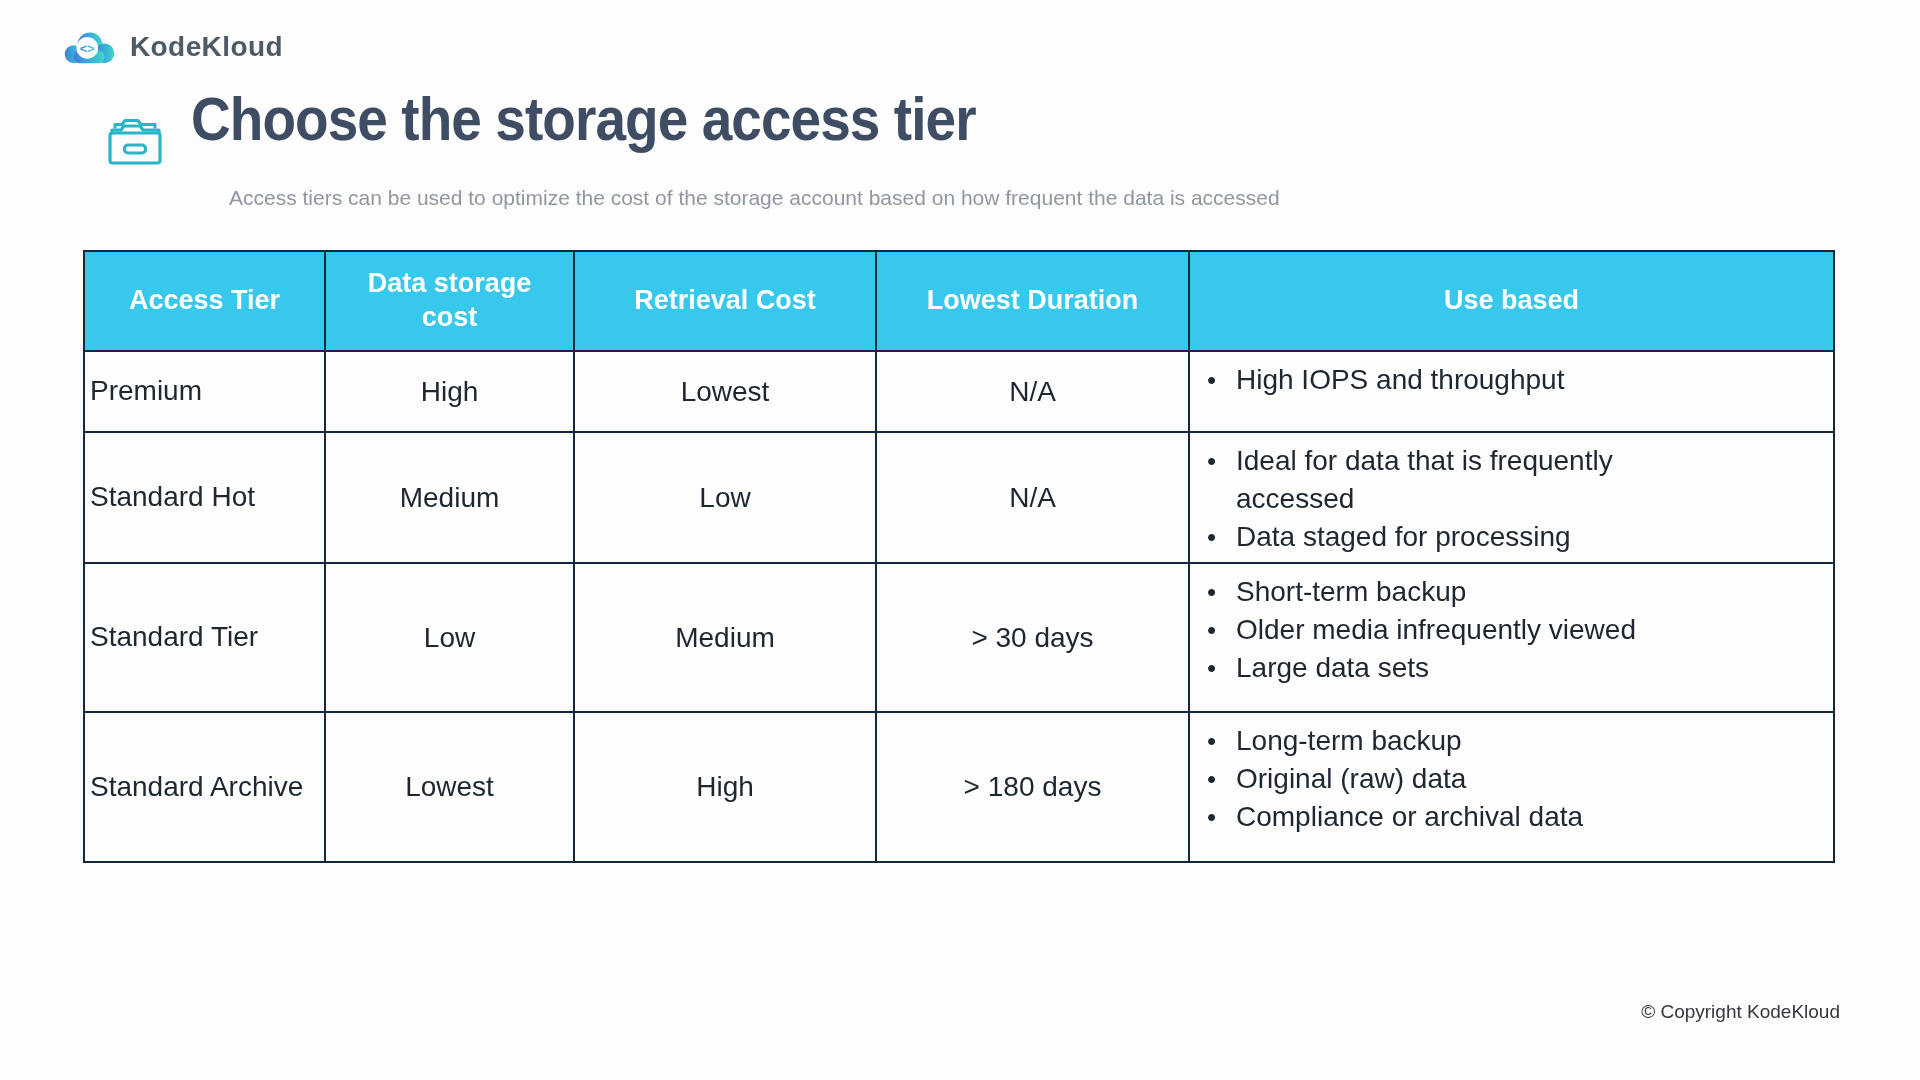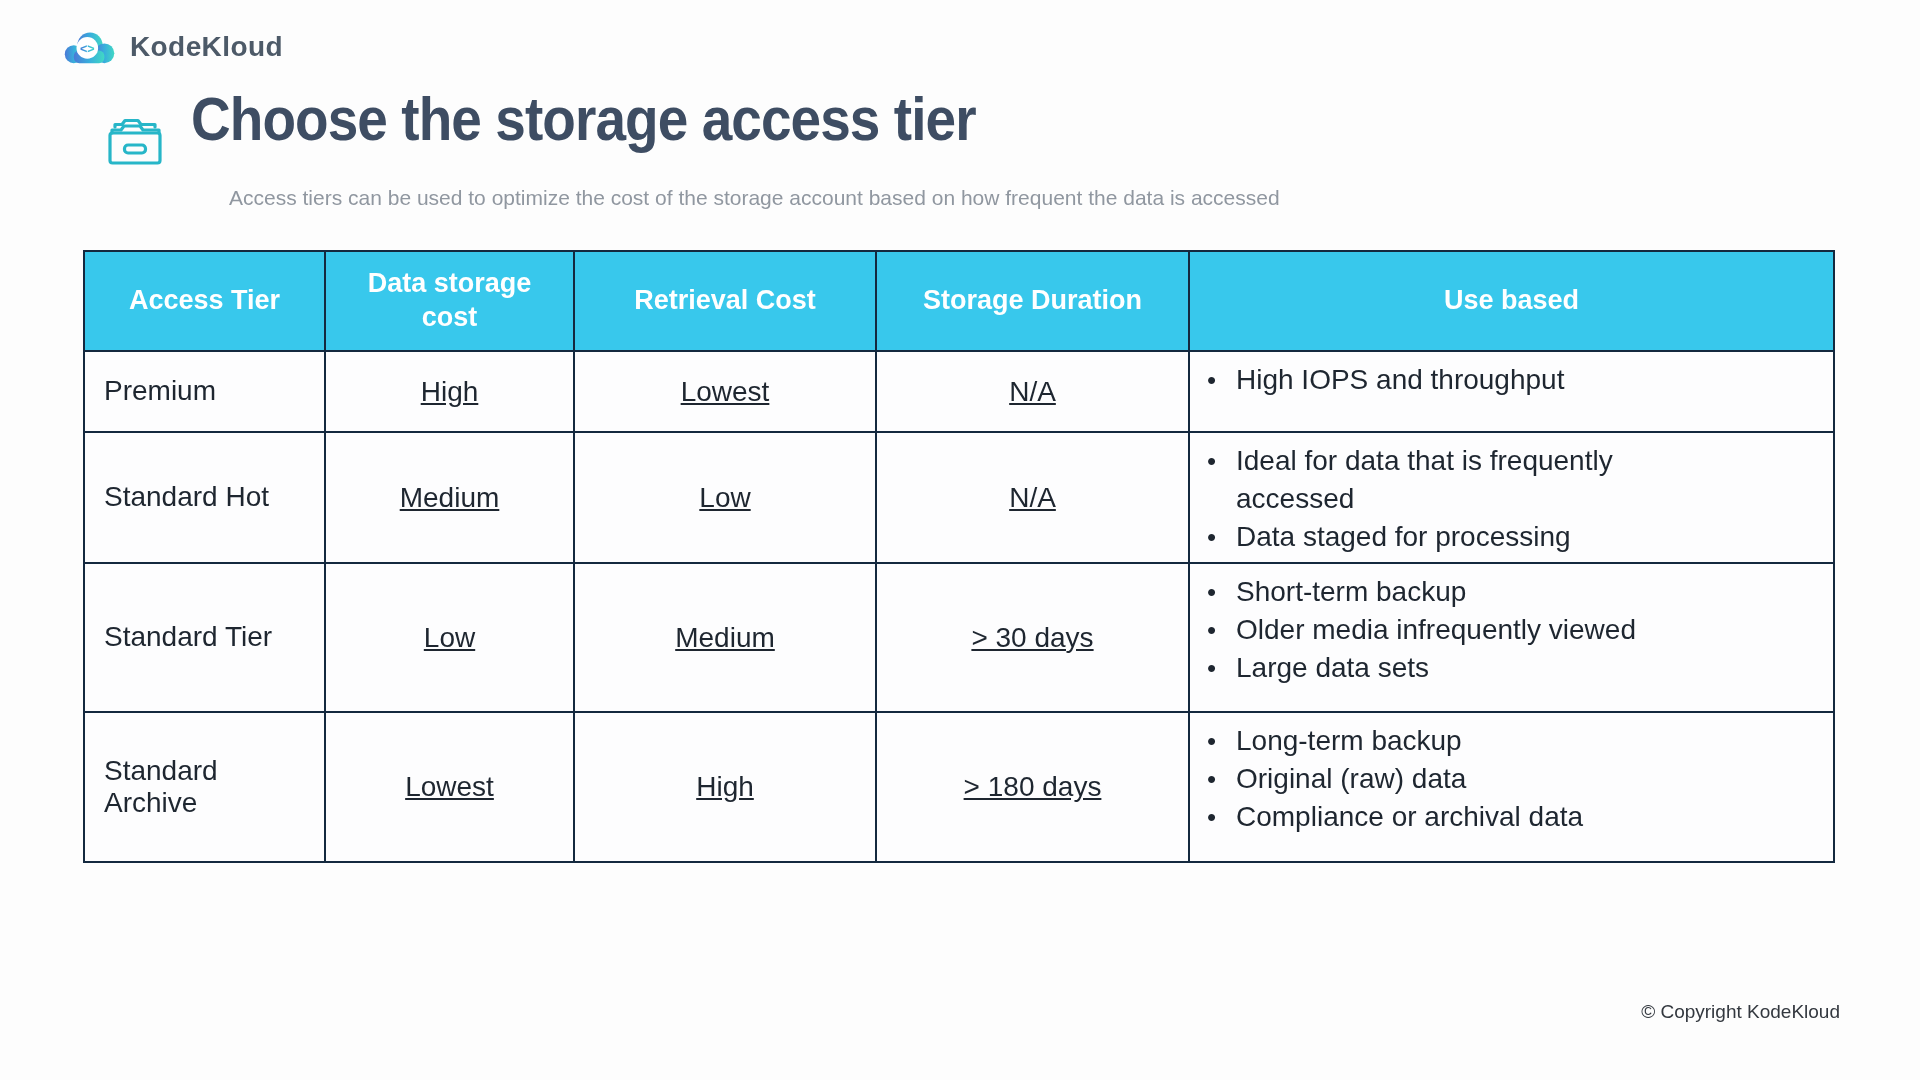--- a/index.html
+++ b/index.html
@@ -57,24 +57,24 @@
     line-height:1.25;
     padding:4px 24px;
   }
   tr.row-0{height:81px;}
   tr.row-1{height:129px;}
   tr.row-2{height:149px;}
   tr.row-3{height:150px;}
   td{font-size:28px;}
   td.cell-tier{
     text-align:left;vertical-align:middle;
-    padding:4px 10px 4px 19px;line-height:1.15;
+    padding:4px 10px 4px 5px;line-height:1.15;
   }
   td.cell-center{
-    text-align:center;vertical-align:middle;padding:4px 8px;text-decoration:underline;
+    text-align:center;vertical-align:middle;padding:4px 8px;
   }
   td.cell-usecases{
     vertical-align:top;padding:9px 20px 6px 0;
   }
   ul.uc-list{list-style:none;margin:0;padding:0;}
   ul.uc-list li{
     display:flex;align-items:flex-start;
     line-height:38px;
   }
   .uc-bullet{
@@ -133,21 +133,21 @@
       <col style="width:249px">
       <col style="width:302px">
       <col style="width:313px">
       <col style="width:645px">
   </colgroup>
   <thead>
     <tr>
       <th>Access Tier</th>
       <th>Data storage cost</th>
       <th>Retrieval Cost</th>
-      <th>Storage Duration</th>
+      <th>Lowest Duration</th>
       <th>Use based</th>
     </tr>
   </thead>
   <tbody>
 
     <tr class="row-0">
       <td class="cell-tier">Premium</td>
       <td class="cell-center">High</td>
       <td class="cell-center">Lowest</td>
       <td class="cell-center">N/A</td>

